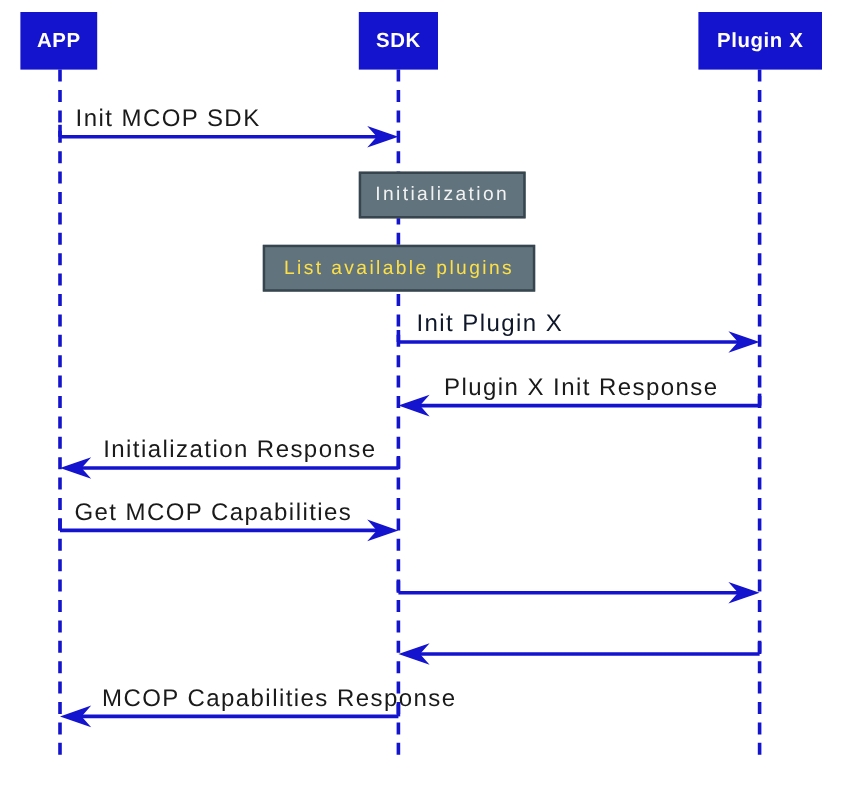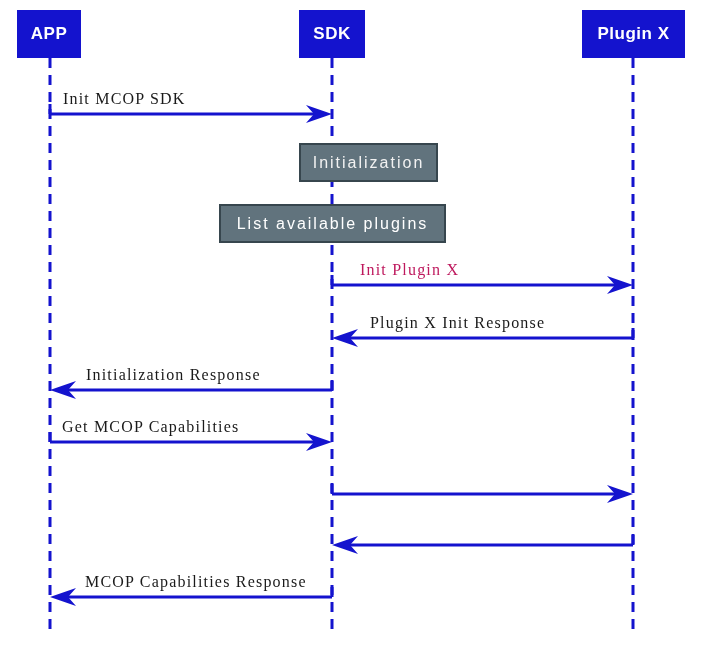--- a/index.html
+++ b/index.html
@@ -38,25 +38,24 @@
     display: flex;
     align-items: center;
     justify-content: center;
     font-size: 16px;
     letter-spacing: 2px;
     box-sizing: border-box;
     white-space: nowrap;
   }
   .message-label {
     position: absolute;
-    font-size: 16px;
+    font-size: 20px;
     letter-spacing: 1.2px;
     white-space: nowrap;
     line-height: 18px;
-    font-family: Liberation Serif, serif;
   }
 </style>
 </head>
 <body>
 
 <div id="stage">
     <svg id="diagram-svg" viewBox="0 0 709 659">
       <line x1="50" y1="58" x2="50" y2="630" stroke="#1413CE" stroke-width="3" stroke-dasharray="10,7"></line>
       <line x1="332" y1="58" x2="332" y2="630" stroke="#1413CE" stroke-width="3" stroke-dasharray="10,7"></line>
       <line x1="633" y1="58" x2="633" y2="630" stroke="#1413CE" stroke-width="3" stroke-dasharray="10,7"></line>
@@ -79,23 +78,23 @@
       <line x1="332" y1="494" x2="332" y2="484" stroke="#1413CE" stroke-width="3"></line>
       <polygon points="633,494 607,485 615,494 607,503" fill="#1413CE"></polygon>
       <line x1="633" y1="545" x2="348" y2="545" stroke="#1413CE" stroke-width="3"></line>
       <line x1="633" y1="545" x2="633" y2="535" stroke="#1413CE" stroke-width="3"></line>
       <polygon points="332,545 358,536 350,545 358,554" fill="#1413CE"></polygon>
       <line x1="332" y1="597" x2="66" y2="597" stroke="#1413CE" stroke-width="3"></line>
       <line x1="332" y1="597" x2="332" y2="587" stroke="#1413CE" stroke-width="3"></line>
       <polygon points="50,597 76,588 68,597 76,606" fill="#1413CE"></polygon>
     </svg>
     <div class="message-label" style="left: 63px; top: 90px; color: rgb(26, 26, 26);">Init MCOP SDK</div>
-    <div class="message-label" style="left: 347px; top: 261px; color: #be185d; margin-left: 13px;">Init Plugin X</div>
+    <div class="message-label" style="left: 347px; top: 261px; color: #0f172a;">Init Plugin X</div>
     <div class="message-label" style="left: 370px; top: 314px; color: rgb(26, 26, 26); text-align: center;">Plugin X Init Response</div>
     <div class="message-label" style="left: 86px; top: 366px; color: rgb(26, 26, 26);">Initialization Response</div>
     <div class="message-label" style="left: 62px; top: 418px; color: rgb(26, 26, 26);">Get MCOP Capabilities</div>
     <div class="message-label" style="left: 85px; top: 573px; color: rgb(26, 26, 26);">MCOP Capabilities Response</div>
     <div class="activity-box" style="left: 263px; top: 143px; width: 139px; height: 39px; background: rgb(97, 115, 125); border: 2px solid rgb(55, 70, 78); color: rgb(242, 242, 242); margin-left: 36px;">Initialization</div>
-    <div class="activity-box" style="left: 219px; top: 204px; width: 227px; height: 39px; background: rgb(97, 115, 125); border: 2px solid rgb(55, 70, 78); color: #ffffff;">List available plugins</div>
+    <div class="activity-box" style="left: 219px; top: 204px; width: 227px; height: 39px; background: rgb(97, 115, 125); border: 2px solid rgb(55, 70, 78); color: #fde047;">List available plugins</div>
     <div class="actor-box" style="left: 17px; top: 10px; width: 64px; height: 48px; background: rgb(20, 19, 206);">APP</div>
     <div class="actor-box" style="left: 582px; top: 10px; width: 103px; height: 48px; background: rgb(20, 19, 206);">Plugin X</div>
     <div class="actor-box" style="left: 299px; top: 10px; width: 66px; height: 48px; background: rgb(20, 19, 206);">SDK</div>
   </div>
 
 </body></html>

